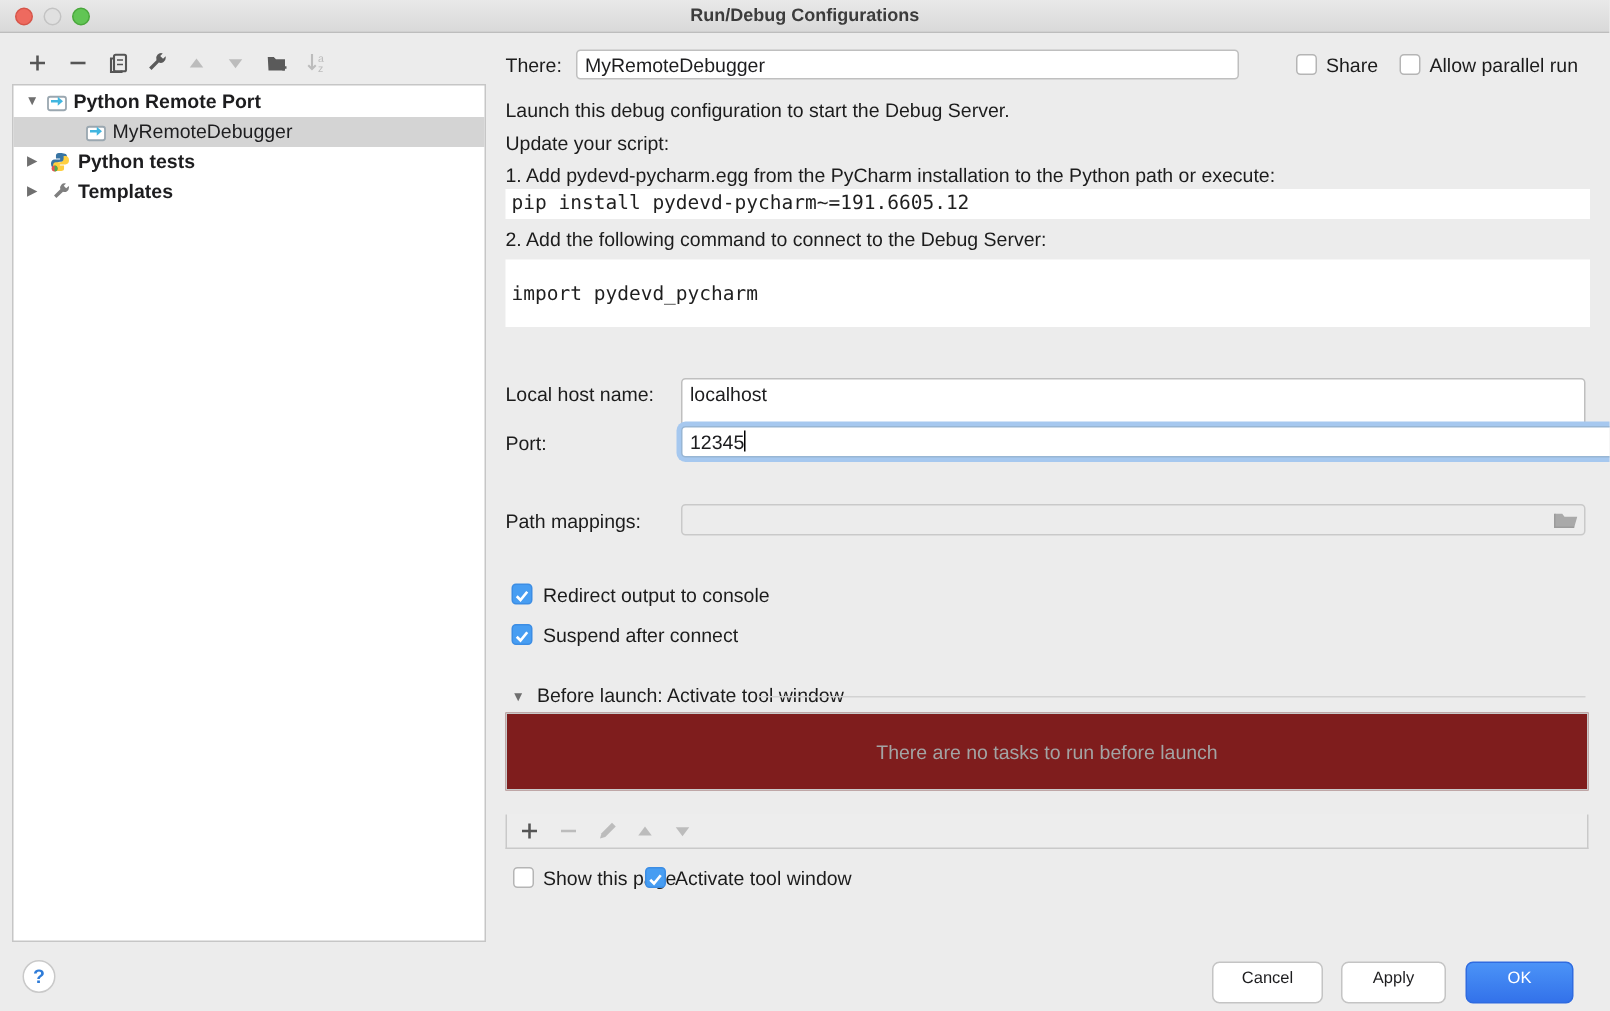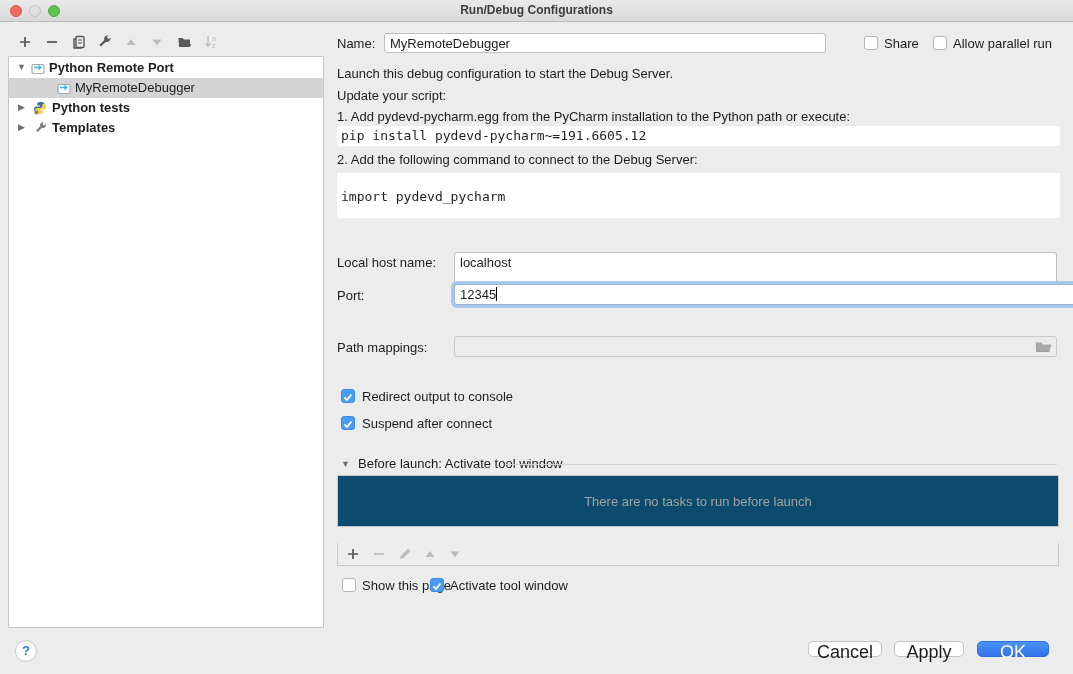--- a/index.html
+++ b/index.html
@@ -62,35 +62,35 @@
   }
   .cb { position:absolute; width:14px; height:14px; border-radius:3px;
         background:#ffffff; border:1px solid #b5b5b5; }
   .cb.checked { background:#479df2; border-color:#3c8de4; }
   .cb svg { width:12px; height:12px; display:block; margin:1px auto; }
 
   .bl-line { position:absolute; top:464px; left:505px; width:552px;
              border-top:1px solid #d2d2d2; }
   .task-box {
     position:absolute; left:337px; top:475px; width:722px; height:52px;
-    background:#0c4a6e; border:1px solid #c9c9c9;
+    background:#7f1d1d; border:1px solid #c9c9c9;
     display:flex; align-items:center; justify-content:center;
     color:#a3a3a3;
   }
   .task-tb {
     position:absolute; left:337px; top:543px; width:722px; height:23px;
     background:#ededed; border:1px solid #c9c9c9; border-top:none;
   }
   .task-tb-icon { position:absolute; top:3px; width:16px; height:16px; }
   .task-tb-icon svg { width:16px; height:16px; display:block; }
 
   .btn {
-    position:absolute; top:641px; height:16px; border-radius:5px;
+    position:absolute; top:641px; height:28px; border-radius:5px;
     background:#ffffff; border:1px solid #c4c4c4; color:#1d1d1f;
-    font-family:"Liberation Sans",sans-serif; font-size:18px;
+    font-family:"Liberation Sans",sans-serif; font-size:11px;
     text-align:center; line-height:20px;
   }
   .btn.primary { background:linear-gradient(#4b93f7,#3372ea);
                  border-color:#2f6be0; color:#ffffff; }
   .help-btn {
     position:absolute; left:15px; top:640px; width:22px; height:22px;
     border-radius:50%; background:#ffffff; border:1px solid #c9c9c9;
     color:#2f7cd8; font-weight:700; text-align:center; line-height:20px;
   }
   .folder-btn { position:absolute; top:339px; left:1035px; width:18px; height:15px; }
@@ -190,21 +190,21 @@
     <span class="disc" style="left:9px">▶</span>
     <span class="t-icon" style="left:25px">
       <svg viewBox="0 0 14 14">
           <path d="M12 4a3 3 0 0 1-4 2.8L3.6 11 2 9.4l4.2-4.2A3 3 0 0 1 10 1.4L8.5 2.9l1.6 1.6L11.9 3c.06.3.1.65.1 1z" fill="#7f7f7f"></path>
         </svg>
       </span>
     <span class="t-label bold" style="left:43px">Templates</span>
   </div>
 </div>
 
-<span class="lbl" style="left:337px; top:36px">Name:</span>
+<span class="lbl" style="left:337px; top:36px">There:</span>
 <div class="field" style="left:384px; top:33px; width:442px; height:20px">MyRemoteDebugger</div>
 <span class="cb" style="left:864px; top:36px"></span>
 <span class="lbl" style="left:884px; top:36px">Share</span>
 <span class="cb" style="left:933px; top:36px"></span>
 <span class="lbl" style="left:953px; top:36px">Allow parallel run</span>
 
 <span class="lbl" style="left:337px; top:66px">Launch this debug configuration to start the Debug Server.</span>
 <span class="lbl" style="left:337px; top:88px">Update your script:</span>
 <span class="lbl" style="left:337px; top:109px">1. Add pydevd-pycharm.egg from the PyCharm installation to the Python path or execute:</span>
 <div class="codebox" style="top:126px; height:20px">pip install pydevd-pycharm~=191.6605.12</div>

